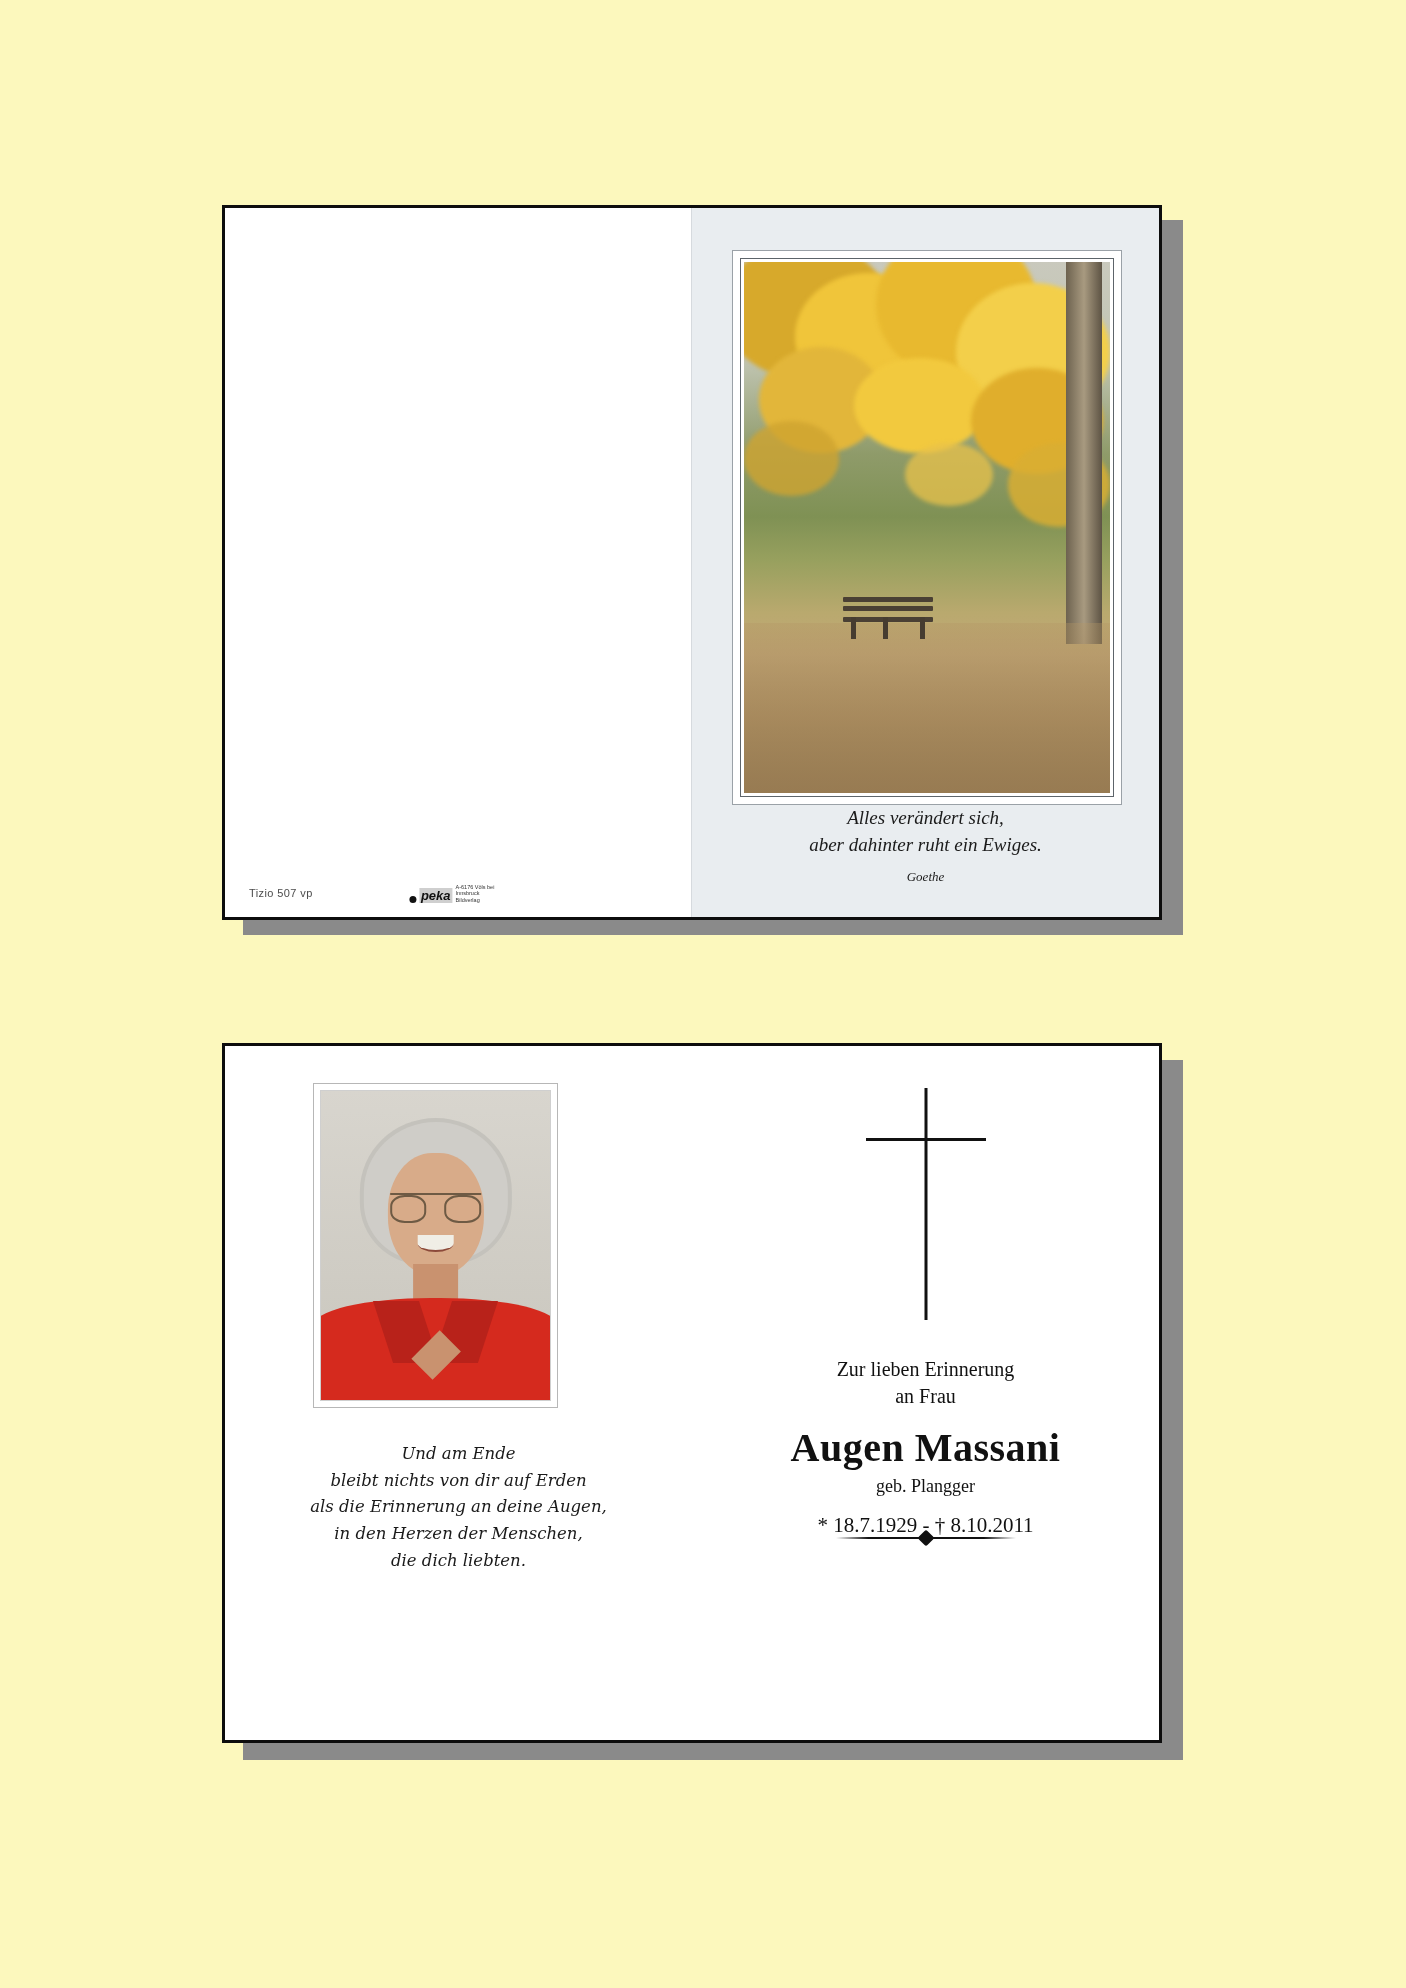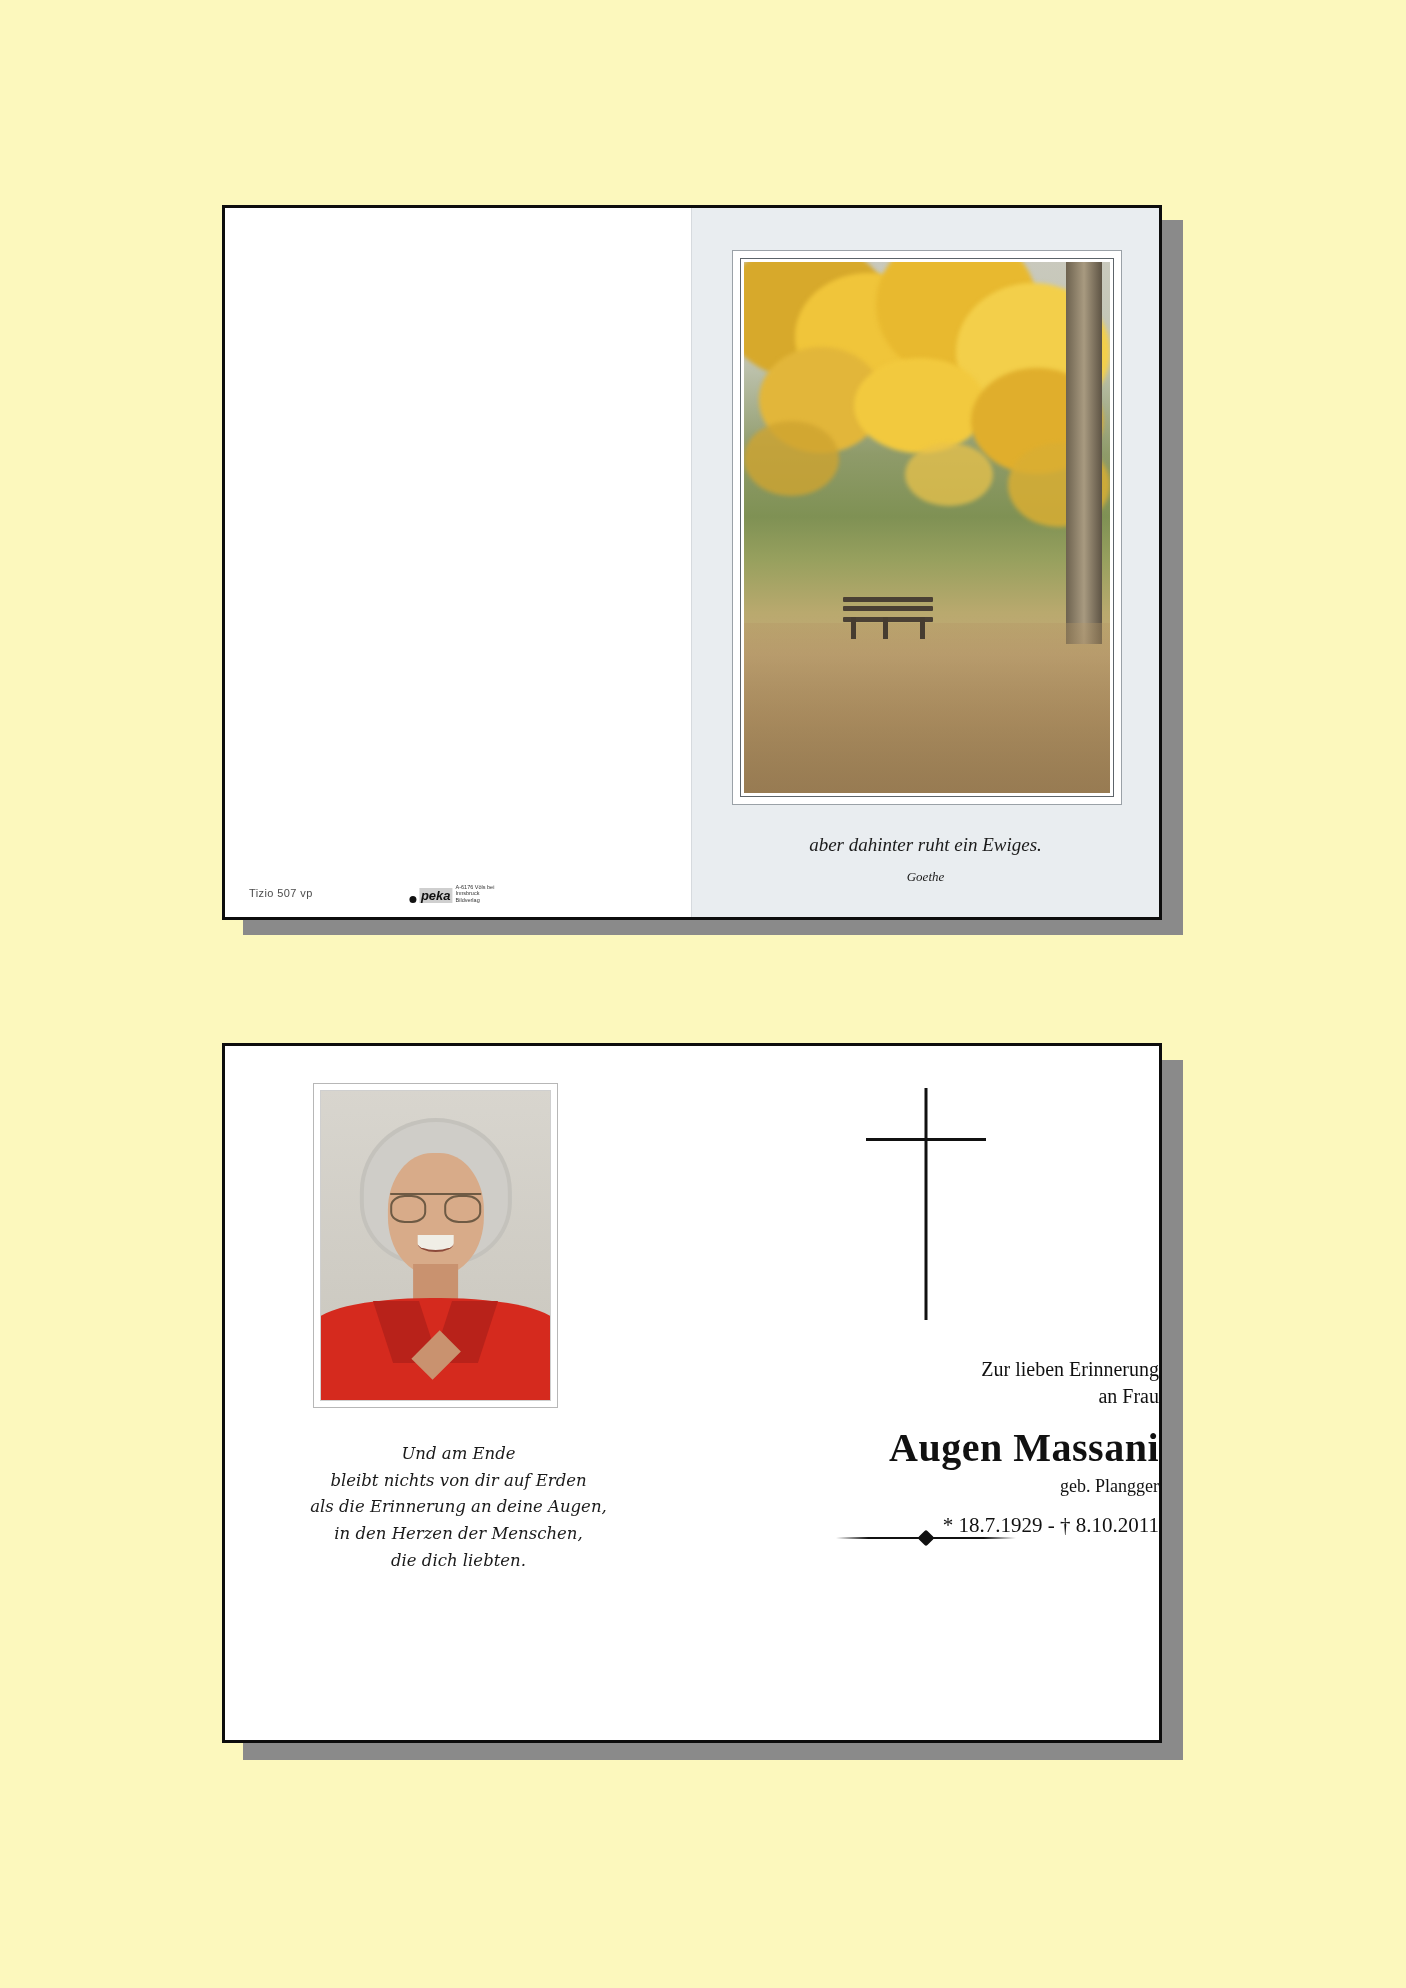--- a/index.html
+++ b/index.html
@@ -372,21 +372,21 @@
     top: 50px;
     width: 100%;
     height: 3px;
     background: #111;
   }
   .memorial {
     position: absolute;
     left: 0;
     right: 0;
     top: 310px;
-    text-align: right;
+    text-align: center;
     color: #111;
   }
   .memorial .intro {
     font-size: 20px;
     line-height: 1.35;
   }
   .memorial .name {
     font-size: 40px;
     font-weight: bold;
     letter-spacing: .5px;
@@ -468,20 +468,21 @@
             <div class="slat" style="top:9px;"></div>
             <div class="slat" style="top:20px;"></div>
             <div class="leg" style="left:8px;"></div>
             <div class="leg" style="right:8px;"></div>
             <div class="leg" style="left:40px;"></div>
           </div>
         </div>
       </div>
     </div>
     <div class="verse">
+      <span style="display:block">Alles verändert sich,</span>
       <span style="display:block">aber dahinter ruht ein Ewiges.</span>
     </div>
     <div class="verse-author">Goethe</div>
   </div>
 </div>
 
 <div class="card-shadow" id="bot-shadow"></div>
 <div class="card" id="bot-card">
 
   <div class="half left">

